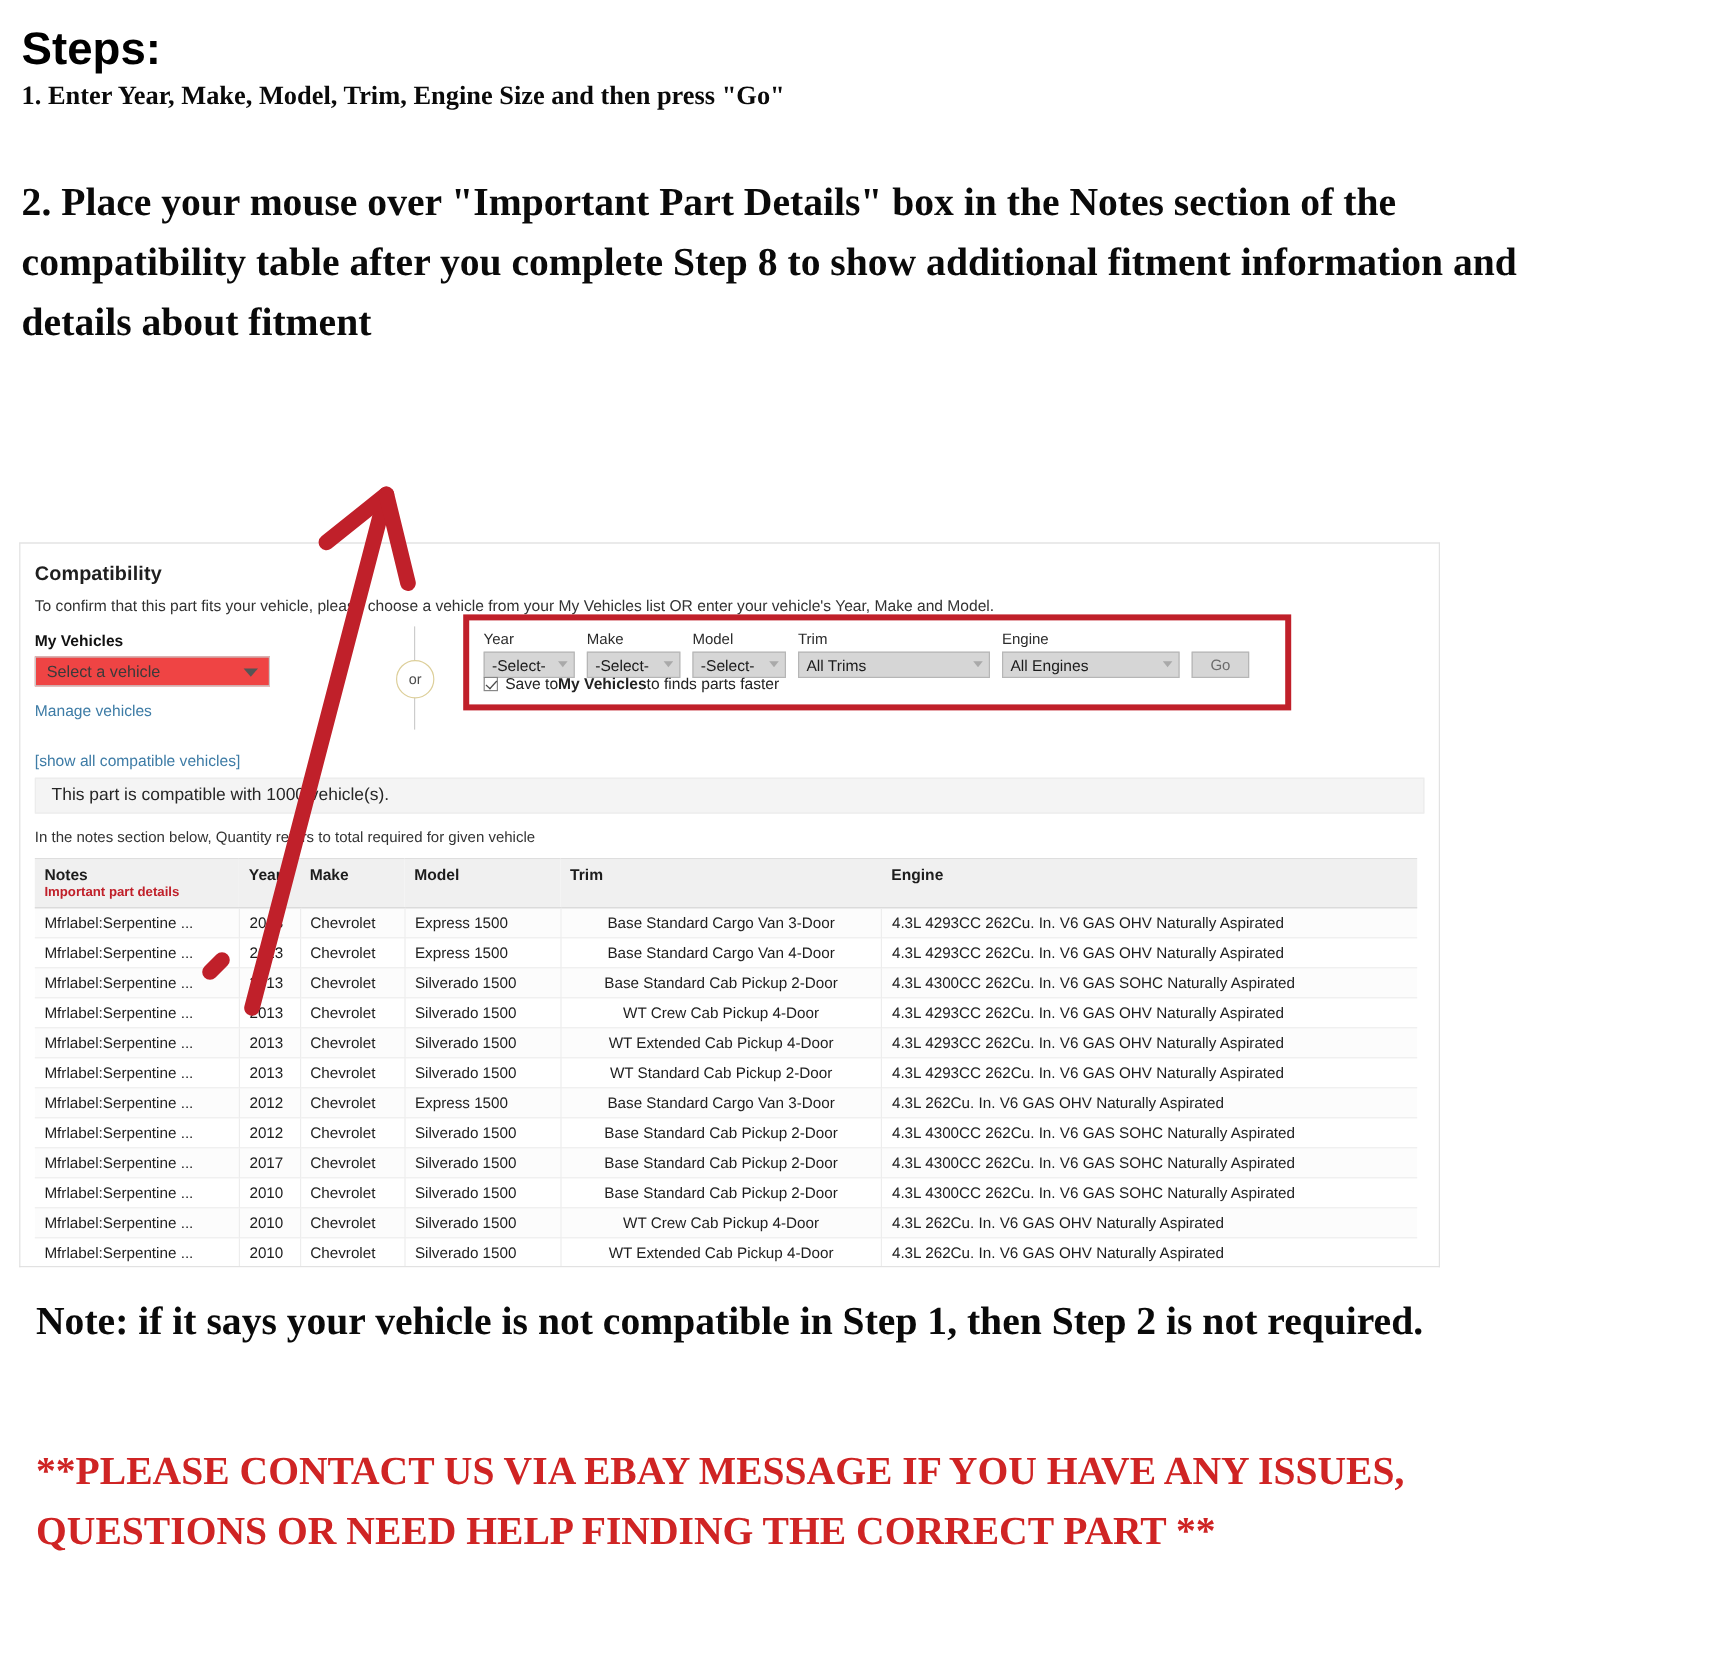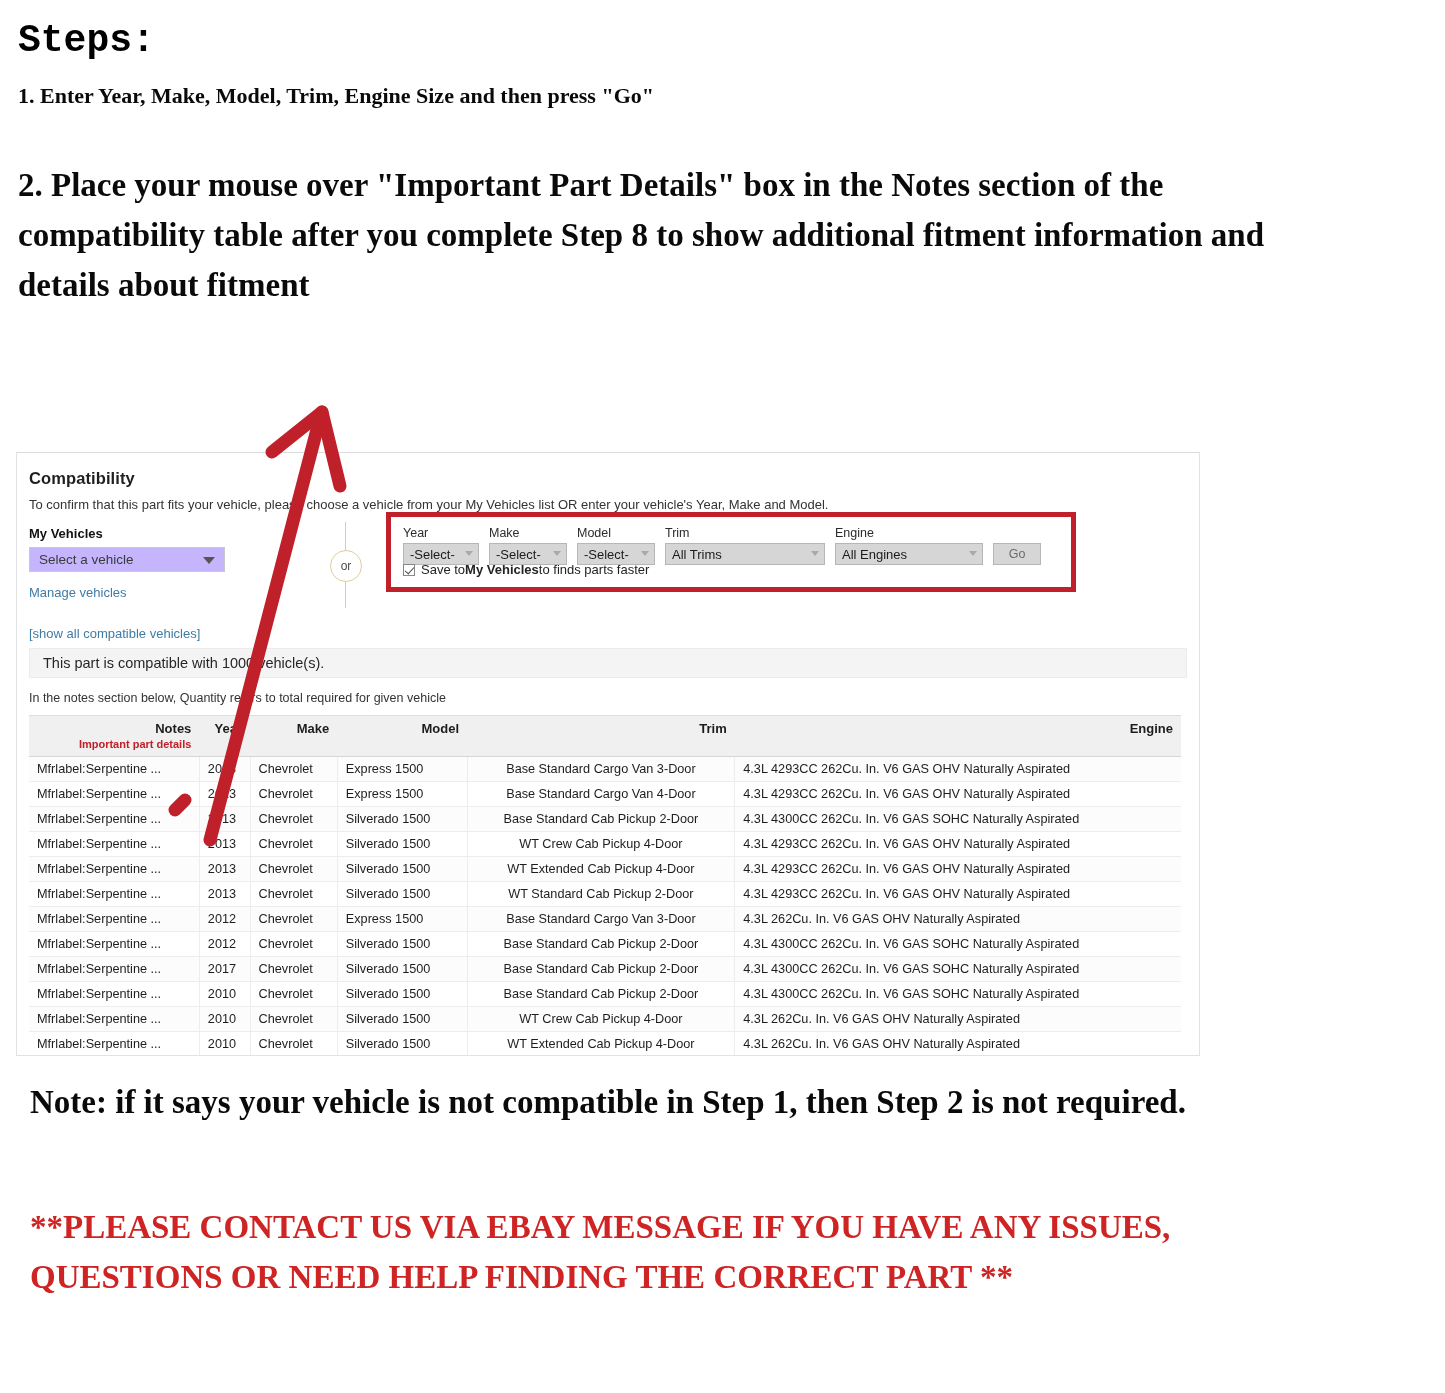--- a/index.html
+++ b/index.html
@@ -25,26 +25,26 @@
   .hdr-title {
     font-family: "Liberation Serif", serif;
     font-weight: bold;
     font-size: 47px;
     color: #cf1f1f;
     line-height: 1.05;
     margin: 0 0 6px 0;
     letter-spacing: -0.2px;
   }
   .hdr-steps {
-    font-family: Liberation Mono, monospace;
+    font-family: Liberation Sans, sans-serif;
     font-weight: bold;
     font-size: 38px;
     color: #000000;
     line-height: 1.12;
-    margin: 6px 0 20px 0;
+    margin: 6px 0 4px 0;
   }
   .hdr-step1 {
     font-family: "Liberation Serif", serif;
     font-weight: bold;
     font-size: 22px;
     color: #0a0a0a;
     line-height: 1.15;
     margin: 4px 0 0 0;
   }
   .hdr-step2 {
@@ -102,21 +102,21 @@
   .myveh-label {
     font-size: 13px;
     font-weight: bold;
     color: #111111;
     margin-bottom: 6px;
   }
   .veh-select {
     width: 196px;
     height: 25px;
     border: 1px solid #c9c9c9;
-    background: #c4b5fd;
+    background: #ef4444;
     box-sizing: border-box;
     display: flex;
     align-items: center;
     position: relative;
     font-size: 13.5px;
     color: #3a3a3a;
     padding-left: 9px;
   }
   .veh-select .caret-tri {
     position: absolute;
@@ -291,21 +291,21 @@
   .fit-table {
     width: 1152px;
     border-collapse: collapse;
     table-layout: fixed;
     font-size: 12.7px;
   }
   .fit-table th {
     background: #f0f0f0;
     border-top: 1px solid #dedede;
     border-bottom: 1px solid #d6d6d6;
-    text-align: right;
+    text-align: left;
     padding: 5px 8px 6px 8px;
     font-size: 13px;
     color: #1d1d1d;
     font-weight: bold;
     vertical-align: top;
     height: 28px;
   }
   .fit-table th .sub-red {
     display: block;
     color: #c0202a;

